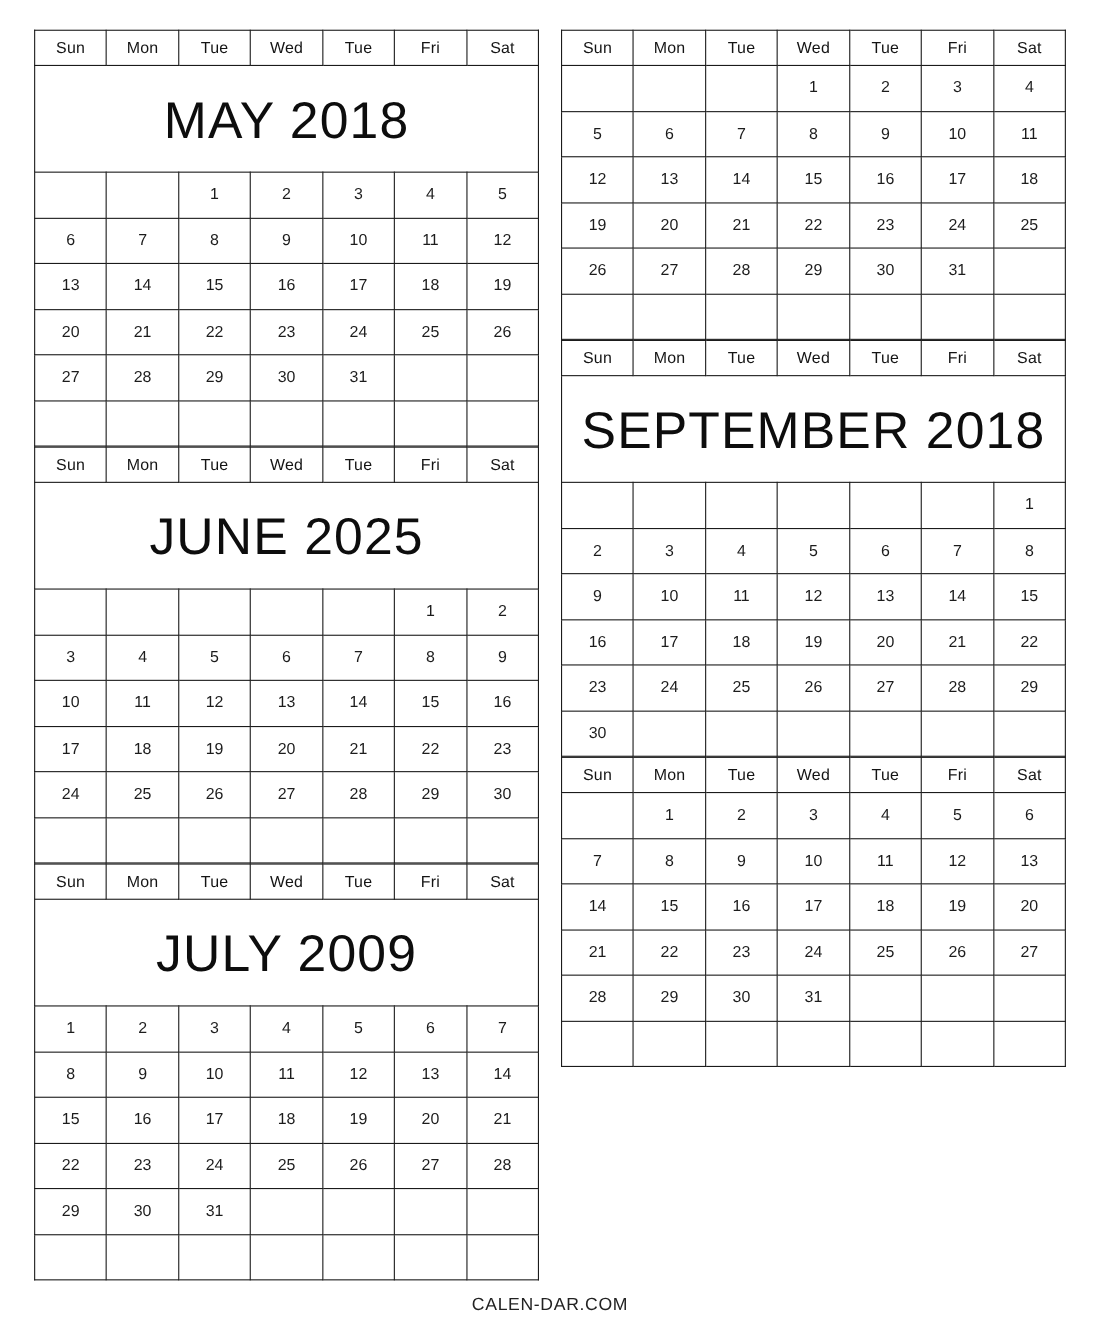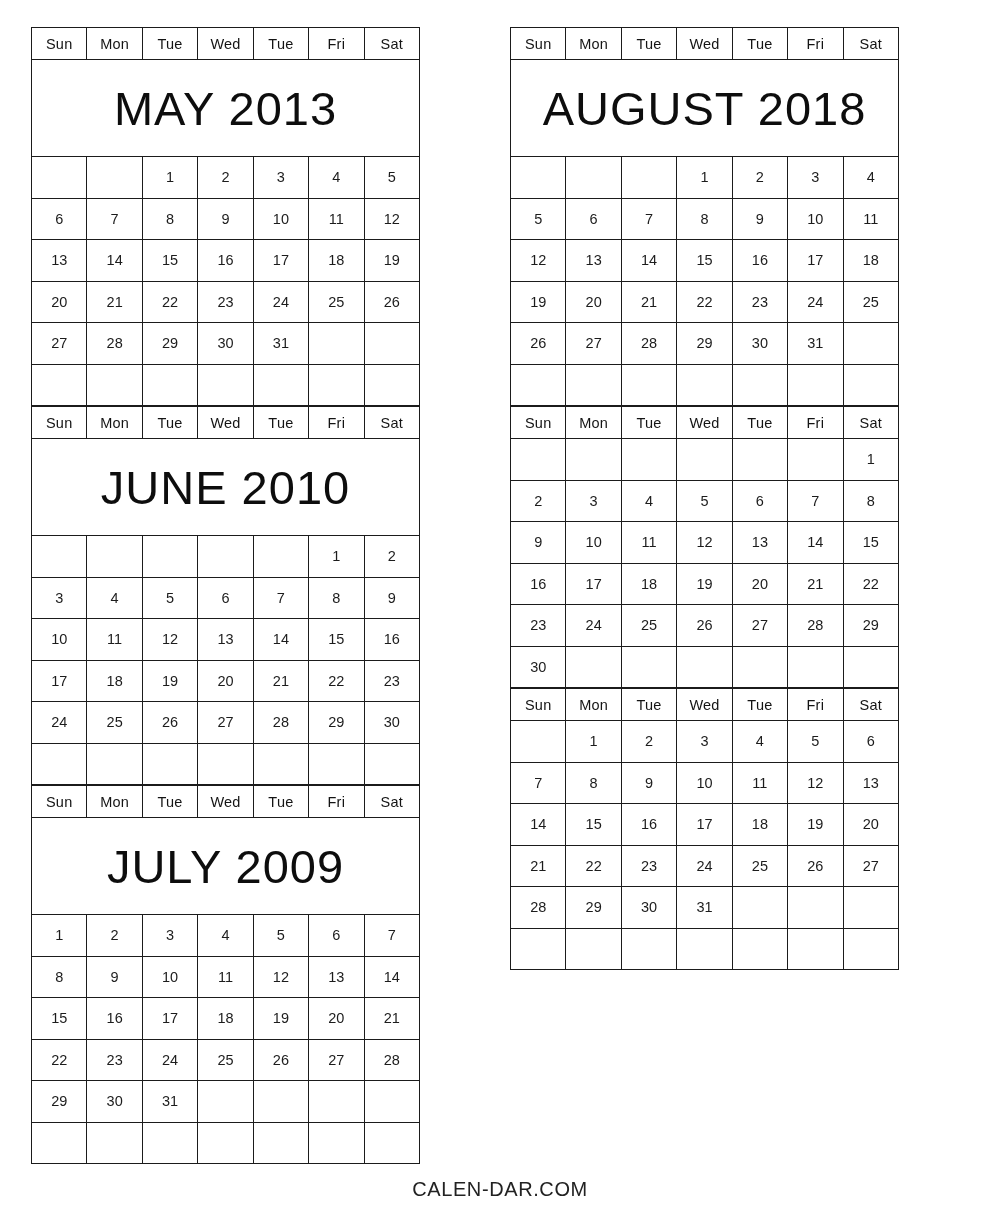--- a/index.html
+++ b/index.html
@@ -38,21 +38,21 @@
   }
 
   
   .month {
     width: 459px;
   }
 
   table.cal {
     border-collapse: collapse;
     table-layout: fixed;
-    width: 389px;
+    width: 459px;
   }
 
   table.cal td,
   table.cal th {
     border: 1.6px solid #1b1b1b;
     padding: 0;
     margin: 0;
     text-align: center;
     vertical-align: middle;
     background: #ffffff;
@@ -85,21 +85,21 @@
     font-weight: 400;
     color: #1c1c1c;
   }
 
   .footer {
     position: absolute;
     left: 0;
     top: 1178px;
     width: 1000px;
     text-align: center;
-    font-size: 20px;
+    font-size: 16px;
     letter-spacing: 0.6px;
     font-weight: 400;
     color: #222222;
   }
 </style>
 </head>
 <body>
 
 <div class="page">
 
@@ -113,21 +113,21 @@
             <tr class="dow">
               <th>Sun</th>
               <th>Mon</th>
               <th>Tue</th>
               <th>Wed</th>
               <th>Tue</th>
               <th>Fri</th>
               <th>Sat</th>
             </tr>
             <tr class="title">
-              <td colspan="7">MAY 2013</td>
+              <td colspan="7">MAY 2018</td>
             </tr>
             <tr class="week">
               <td></td>
               <td></td>
               <td>1</td>
               <td>2</td>
               <td>3</td>
               <td>4</td>
               <td>5</td>
             </tr>
@@ -186,21 +186,21 @@
             <tr class="dow">
               <th>Sun</th>
               <th>Mon</th>
               <th>Tue</th>
               <th>Wed</th>
               <th>Tue</th>
               <th>Fri</th>
               <th>Sat</th>
             </tr>
             <tr class="title">
-              <td colspan="7">JUNE 2010</td>
+              <td colspan="7">JUNE 2025</td>
             </tr>
             <tr class="week">
               <td></td>
               <td></td>
               <td></td>
               <td></td>
               <td></td>
               <td>1</td>
               <td>2</td>
             </tr>
@@ -335,23 +335,20 @@
           <tbody>
             <tr class="dow">
               <th>Sun</th>
               <th>Mon</th>
               <th>Tue</th>
               <th>Wed</th>
               <th>Tue</th>
               <th>Fri</th>
               <th>Sat</th>
             </tr>
-            <tr class="title">
-              <td colspan="7">AUGUST 2018</td>
-            </tr>
             <tr class="week">
               <td></td>
               <td></td>
               <td></td>
               <td>1</td>
               <td>2</td>
               <td>3</td>
               <td>4</td>
             </tr>
             <tr class="week">
@@ -408,20 +405,23 @@
           <tbody>
             <tr class="dow">
               <th>Sun</th>
               <th>Mon</th>
               <th>Tue</th>
               <th>Wed</th>
               <th>Tue</th>
               <th>Fri</th>
               <th>Sat</th>
             </tr>
+            <tr class="title">
+              <td colspan="7">SEPTEMBER 2018</td>
+            </tr>
             <tr class="week">
               <td></td>
               <td></td>
               <td></td>
               <td></td>
               <td></td>
               <td></td>
               <td>1</td>
             </tr>
             <tr class="week">

